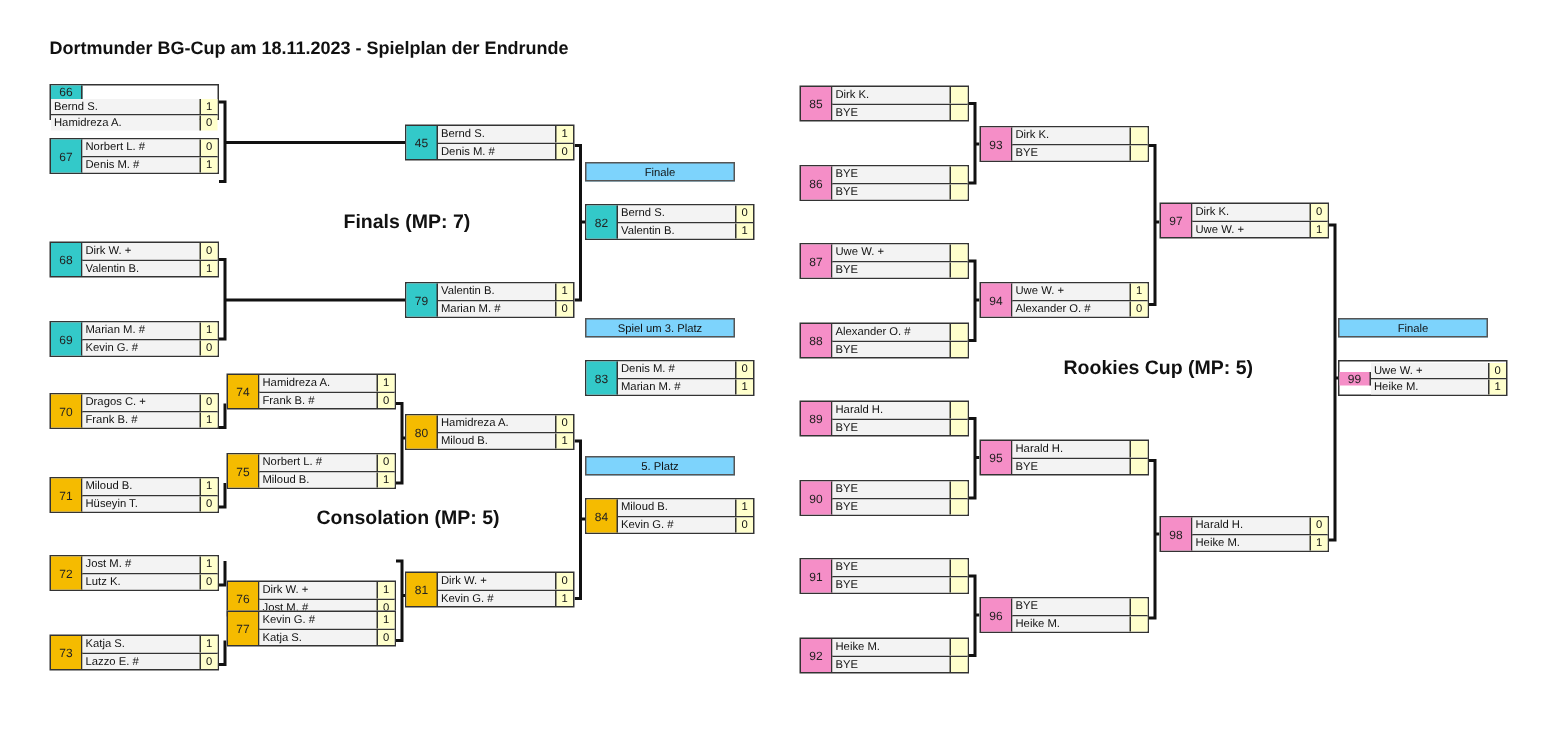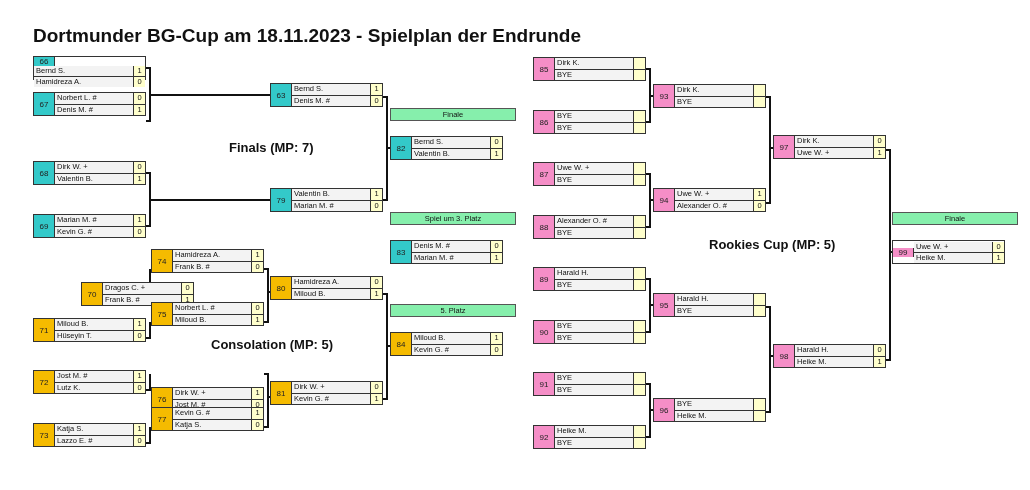--- a/index.html
+++ b/index.html
@@ -1,29 +1,29 @@
 <!DOCTYPE html>
 <html><head>
 <meta charset="utf-8">
 <style>
   html,body{margin:0;padding:0;background:#fff;}
   body{width:1030px;height:490px;position:relative;overflow:hidden;font-family:"Liberation Sans",sans-serif;}
-  .title{position:absolute;left:33px;top:25px;font-size:19px;font-weight:bold;color:#111;white-space:nowrap;}
+  .title{position:absolute;left:33px;top:25px;font-size:12px;font-weight:bold;color:#111;white-space:nowrap;}
   .section-label{position:absolute;font-size:13px;font-weight:bold;color:#111;white-space:nowrap;}
   .match{position:absolute;width:113px;height:24px;border:1.5px solid #333;box-sizing:border-box;display:flex;background:#fff;}
   .match .num{width:20px;display:flex;align-items:center;justify-content:center;font-size:8px;color:#222;border-right:1px solid #333;}
   .match .rows{flex:1;display:flex;flex-direction:column;}
   .match .row{flex:1;display:flex;border-bottom:1px solid #333;}
   .match .row:last-child{border-bottom:none;}
   .match .name{flex:1;font-size:7.5px;line-height:10px;padding-left:2px;background:#f3f3f3;color:#111;white-space:nowrap;overflow:hidden;}
   .match .score{width:11px;border-left:1px solid #333;background:#ffffcc;font-size:7.5px;line-height:10px;text-align:center;color:#111;}
   .teal .num{background:#33c9c9;}
   .gold .num{background:#f5bb00;}
   .pink .num{background:#f58ec7;}
-  .caption{position:absolute;width:126px;height:13px;border:1.5px solid #555;box-sizing:border-box;background:#86efac;font-size:7.5px;line-height:11px;text-align:center;color:#111;}
+  .caption{position:absolute;width:100px;height:13px;border:1.5px solid #555;box-sizing:border-box;background:#7dd3fc;font-size:7.5px;line-height:11px;text-align:center;color:#111;}
   svg.lines{position:absolute;left:0;top:0;}
 </style>
 </head>
 <body>
 
 <div class="title">Dortmunder BG-Cup am 18.11.2023 - Spielplan der Endrunde</div>
 
 <svg class="lines" width="1030" height="490">
   <g stroke="#111" stroke-width="2" fill="none">
 
@@ -118,21 +118,21 @@
          <div class="name">Marian M. #</div>
          <div class="score">1</div>
        </div>
        <div class="row">
          <div class="name">Kevin G. #</div>
          <div class="score">0</div>
        </div>
      </div>
     </div>
     <div class="match teal" style="left: 270px; top: 83px;">
-      <div class="num">63</div>
+      <div class="num">45</div>
      <div class="rows">
        <div class="row">
          <div class="name">Bernd S.</div>
          <div class="score">1</div>
        </div>
        <div class="row">
          <div class="name">Denis M. #</div>
          <div class="score">0</div>
        </div>
      </div>
@@ -169,21 +169,21 @@
        <div class="row">
          <div class="name">Denis M. #</div>
          <div class="score">0</div>
        </div>
        <div class="row">
          <div class="name">Marian M. #</div>
          <div class="score">1</div>
        </div>
      </div>
     </div>
-    <div class="match gold" style="left: 33px; top: 282px; margin-left: 48px;">
+    <div class="match gold" style="left: 33px; top: 262px;">
       <div class="num">70</div>
      <div class="rows">
        <div class="row">
          <div class="name">Dragos C. +</div>
          <div class="score">0</div>
        </div>
        <div class="row">
          <div class="name">Frank B. #</div>
          <div class="score">1</div>
        </div>

